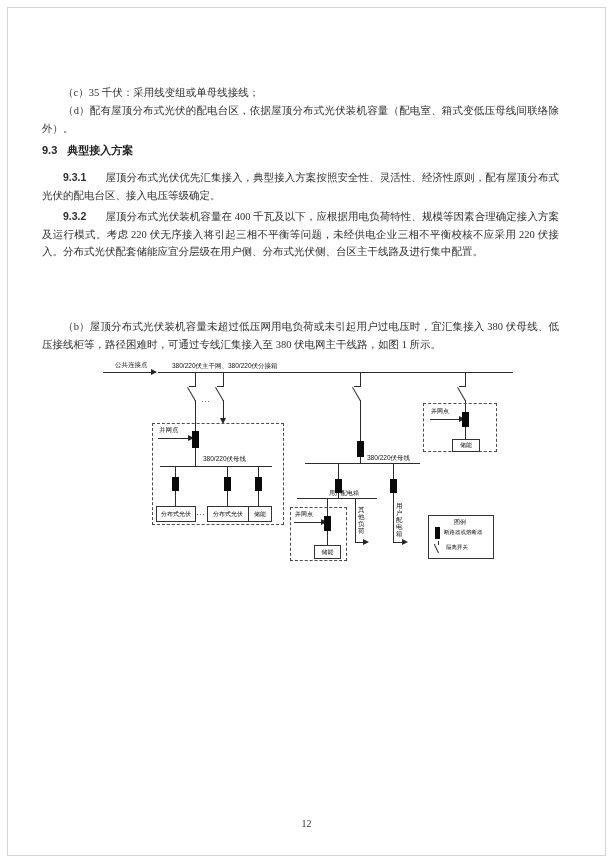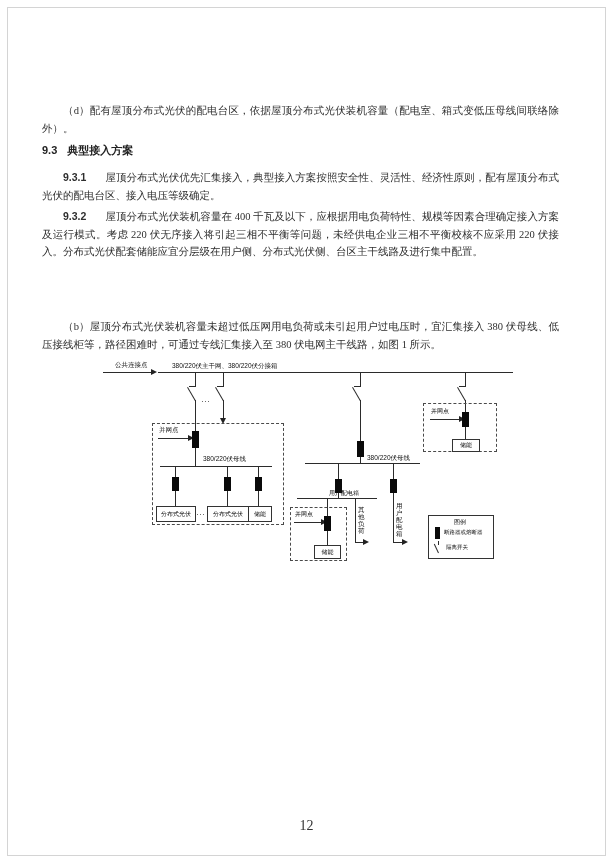--- a/index.html
+++ b/index.html
@@ -12,21 +12,21 @@
   .num  { font-weight:bold; font-family:"Liberation Sans","DejaVu Sans",sans-serif; margin-right:19px; }
   .h93  { position:absolute; left:42px; top:143px; margin:0; font-size:11px; font-weight:bold;
           font-family:"Liberation Sans","DejaVu Sans",sans-serif; color:#222; }
   .h93 .gap { margin-right:10px; }
 
   .fig    { position:absolute; left:95px; top:358px; width:425px; height:202px; }
   .caption{ position:absolute; left:0; top:560px; width:613px; margin:0; text-align:center;
             font-size:10.5px; font-weight:bold; color:#222;
             font-family:"Liberation Sans","DejaVu Sans",sans-serif; }
   .pagenum{ position:absolute; left:0; top:818px; width:613px; text-align:center;
-            font-size:14px; color:#333; }
+            font-size:10px; color:#333; }
 
   
   .hl { position:absolute; height:1px; background:#2b2b2b; }
   .vl { position:absolute; width:1px;  background:#2b2b2b; }
   .bk { position:absolute; background:#0a0a0a; }
   .db { position:absolute; border:1px dashed #4a4a4a; }
   .sb { position:absolute; border:1px solid #333; background:#fff; text-align:center;
         font-size:6px; color:#111; font-family:"Liberation Sans","DejaVu Sans",sans-serif;
         white-space:nowrap; overflow:hidden; }
   .lb { position:absolute; font-size:6.5px; color:#111; white-space:nowrap;
@@ -40,20 +40,21 @@
   .blade { position:absolute; width:1px; height:16px; background:#2b2b2b;
            transform-origin:50% 100%; transform:rotate(-30deg); }
   .dots { position:absolute; font-size:9px; color:#222; letter-spacing:1px; }
 </style>
 </head>
 <body>
 
 <div class="page">
   <div class="frame"></div>
 
+  <p class="para" style="top:84px">（c）35 千伏：采用线变组或单母线接线；</p>
   <p class="para" style="top:102px">（d）配有屋顶分布式光伏的配电台区，依据屋顶分布式光伏装机容量（配电室、箱式变低压母线间联络除外）。</p>
 
   <h3 class="h93"><span class="gap">9.3</span><span>典型接入方案</span></h3>
 
   <p class="para" style="top:169px"><span class="num">9.3.1</span><span>屋顶分布式光伏优先汇集接入，典型接入方案按照安全性、灵活性、经济性原则，配有屋顶分布式光伏的配电台区、接入电压等级确定。</span></p>
   <p class="para" style="top:208px"><span class="num">9.3.2</span><span>屋顶分布式光伏装机容量在 400 千瓦及以下，应根据用电负荷特性、规模等因素合理确定接入方案及运行模式。考虑 220 伏无序接入将引起三相不平衡等问题，未经供电企业三相不平衡校核不应采用 220 伏接入。分布式光伏配套储能应宜分层级在用户侧、分布式光伏侧、台区主干线路及进行集中配置。</span></p>
 
   <p class="para" style="top:318px">（b）屋顶分布式光伏装机容量未超过低压网用电负荷或未引起用户过电压时，宜汇集接入 380 伏母线、低压接线柜等，路径困难时，可通过专线汇集接入至 380 伏电网主干线路，如图 1 所示。</p>
 
   <div class="fig">

